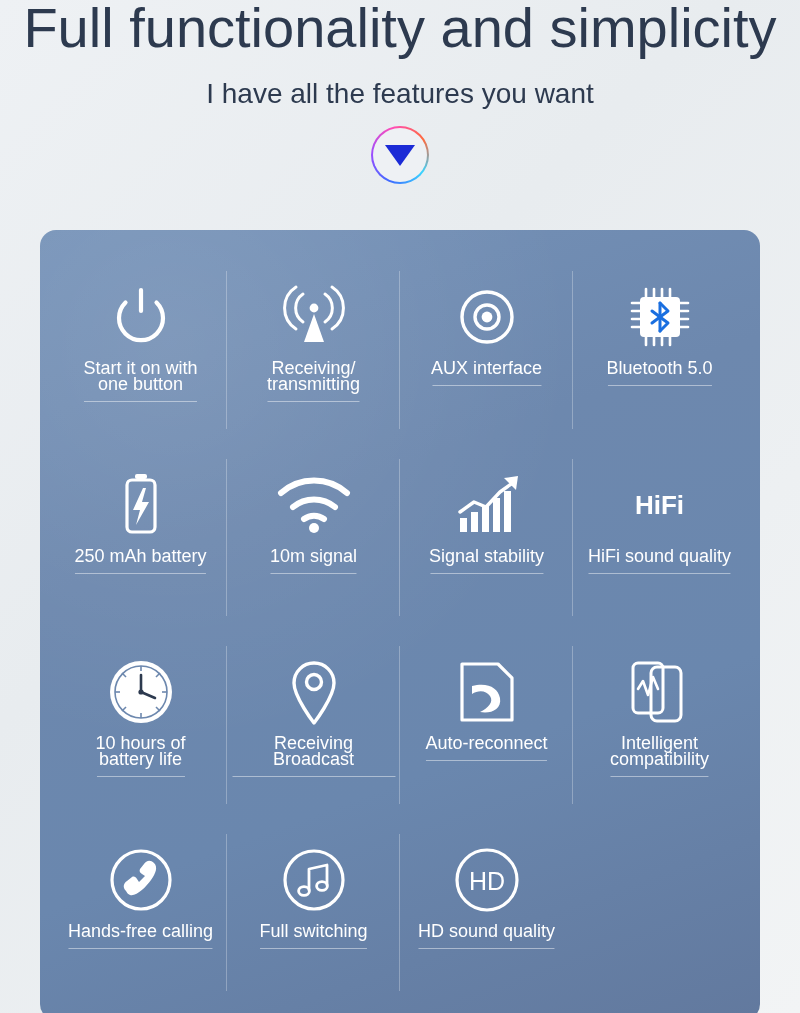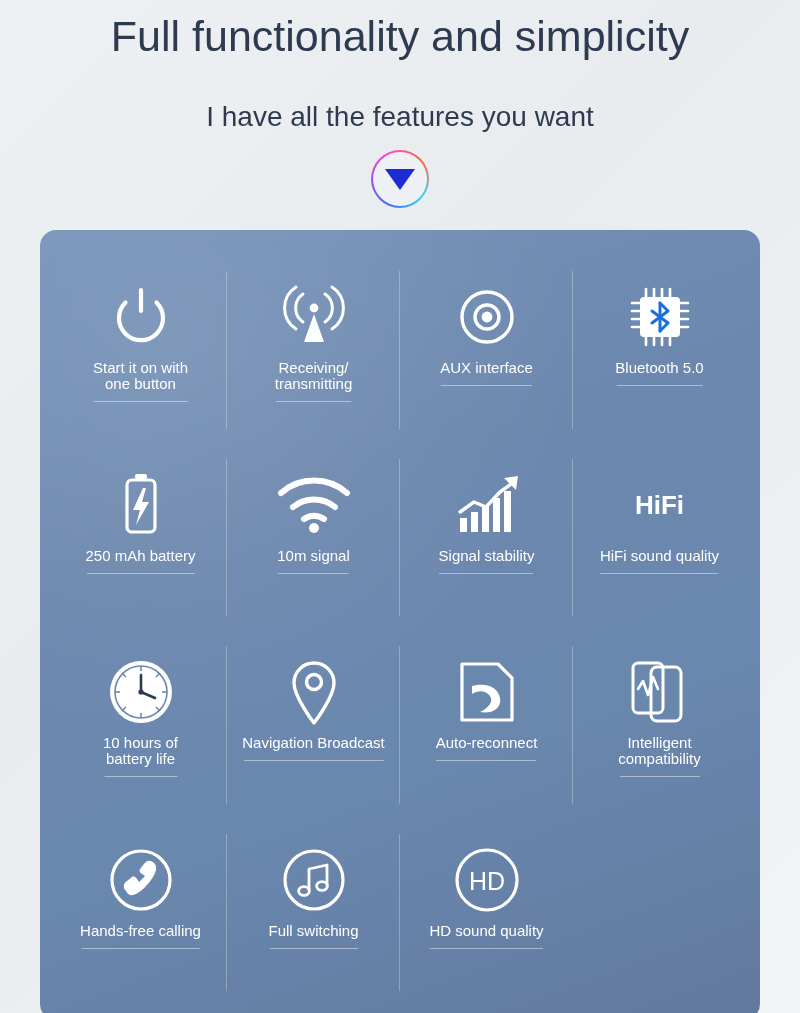--- a/index.html
+++ b/index.html
@@ -14,33 +14,32 @@
     overflow: hidden;
     position: relative;
   }
   .page {
     position: relative;
     width: 800px;
     height: 1013px;
   }
   .title {
     text-align: center;
-    font-size: 43px;
+    font-size: 56px;
     color: #2d3a4f;
     font-weight: normal;
     letter-spacing: 0px;
     margin: 0;
-    padding-top: 8px;
     line-height: 56px;
   }
   .subtitle {
     text-align: center;
     font-size: 28px;
     color: #2d3a4f;
-    margin: 15px;
+    margin: 0;
     padding-top: 20px;
     line-height: 36px;
     font-weight: normal;
   }
   .arrow-wrap {
     display: flex;
     justify-content: center;
     margin-top: 14px;
   }
   .arrow-circle {
@@ -105,21 +104,21 @@
     background: rgba(255,255,255,0.28);
   }
   .icon-box {
     height: 86px;
     display: flex;
     align-items: center;
     justify-content: center;
   }
   .label {
     color: #ffffff;
-    font-size: 15px;
+    font-size: 18px;
     text-align: center;
     line-height: 16px;
     padding: 0 4px 6px 4px;
     position: relative;
   }
   .label .und {
     display: block;
   }
   .label::after {
     content: "";
@@ -331,21 +330,21 @@
       </div>
 
       <div class="cell sep-right">
         <div class="icon-box">
           <svg width="56" height="70" viewBox="0 0 56 70">
             <path class="w-stroke" style="stroke-width:3.4" d="M28 66 C28 66 48 40 48 26 A20 20 0 1 0 8 26 C8 40 28 66 28 66 Z"></path>
             <circle class="w-stroke" style="stroke-width:3.4" cx="28" cy="25" r="7.5"></circle>
           </svg>
         </div>
         <div class="label">
-          <span class="und">Navigation Broadcast</span>
+          <span class="und">Receiving Broadcast</span>
         </div>
       </div>
 
       <div class="cell sep-right">
         <div class="icon-box">
           <svg width="66" height="68" viewBox="0 0 66 68">
             <path class="w-stroke" style="stroke-width:3.2" d="M8 6 H44 L58 20 V62 H8 Z"></path>
             <path class="w-fill" d="M18 28 C34 24 44 30 46 40 C48 52 36 56 26 54 C34 50 40 44 36 38 C32 32 24 32 18 36 Z"></path>
           </svg>
         </div>

